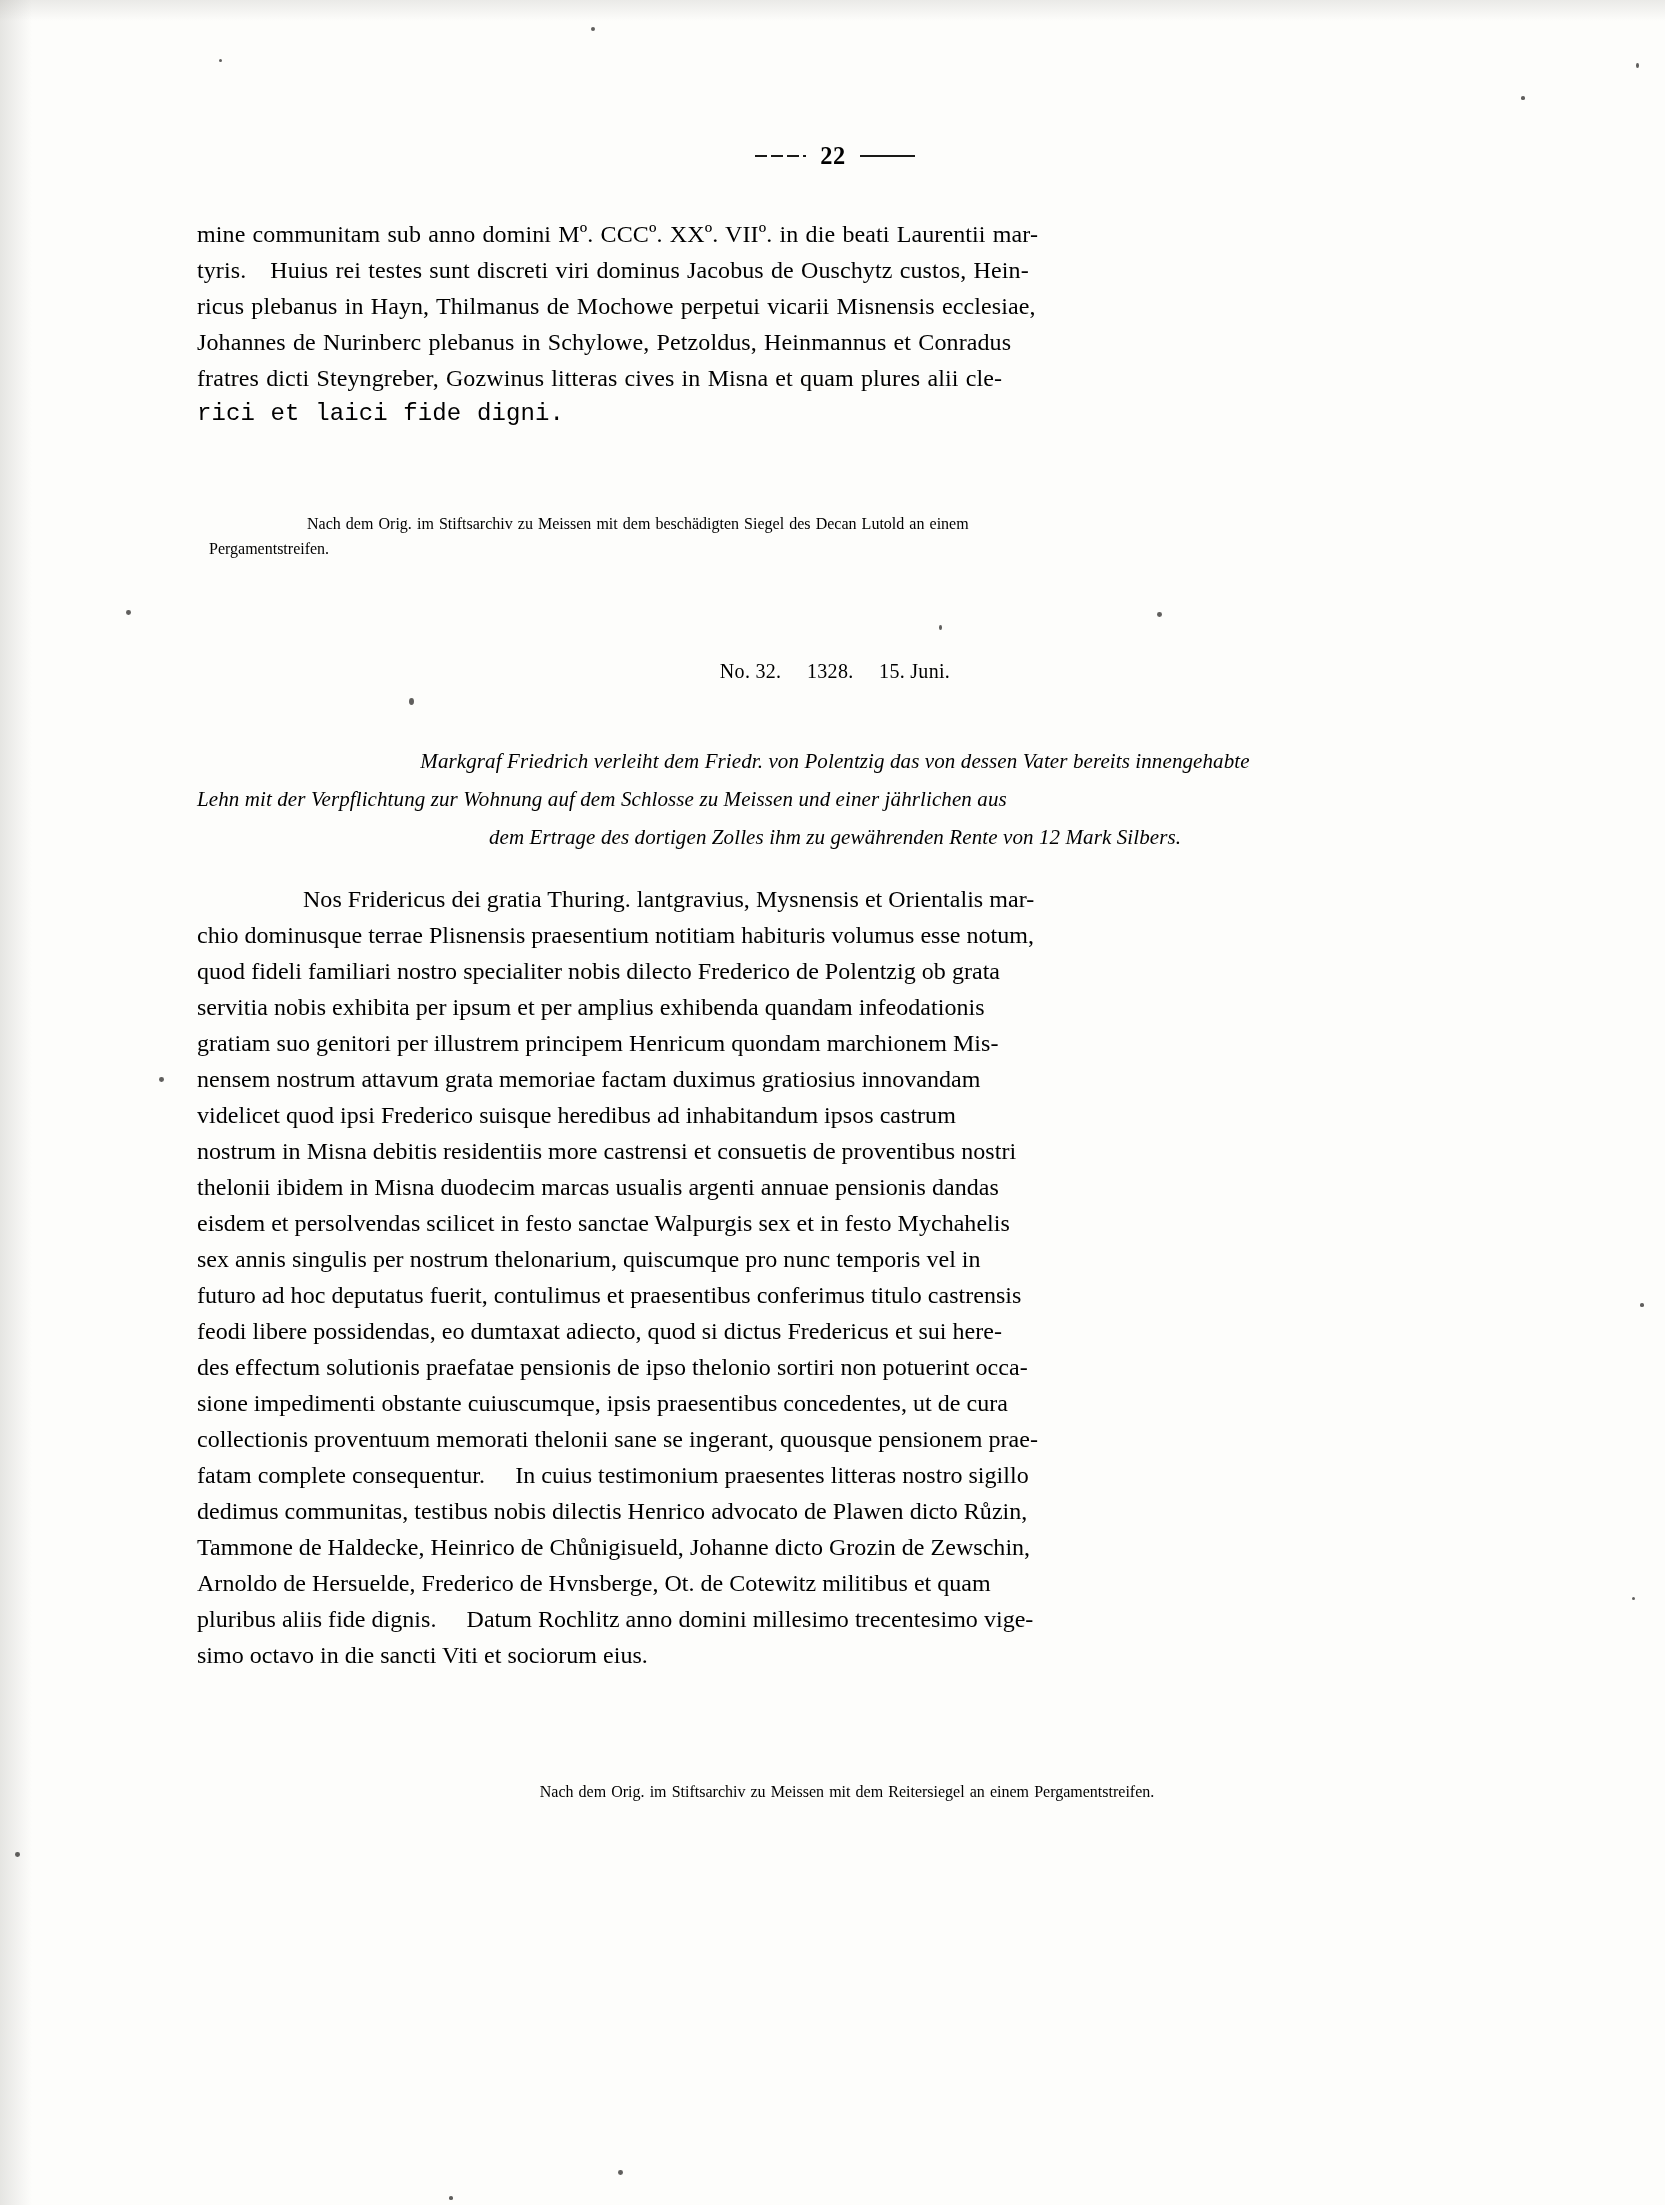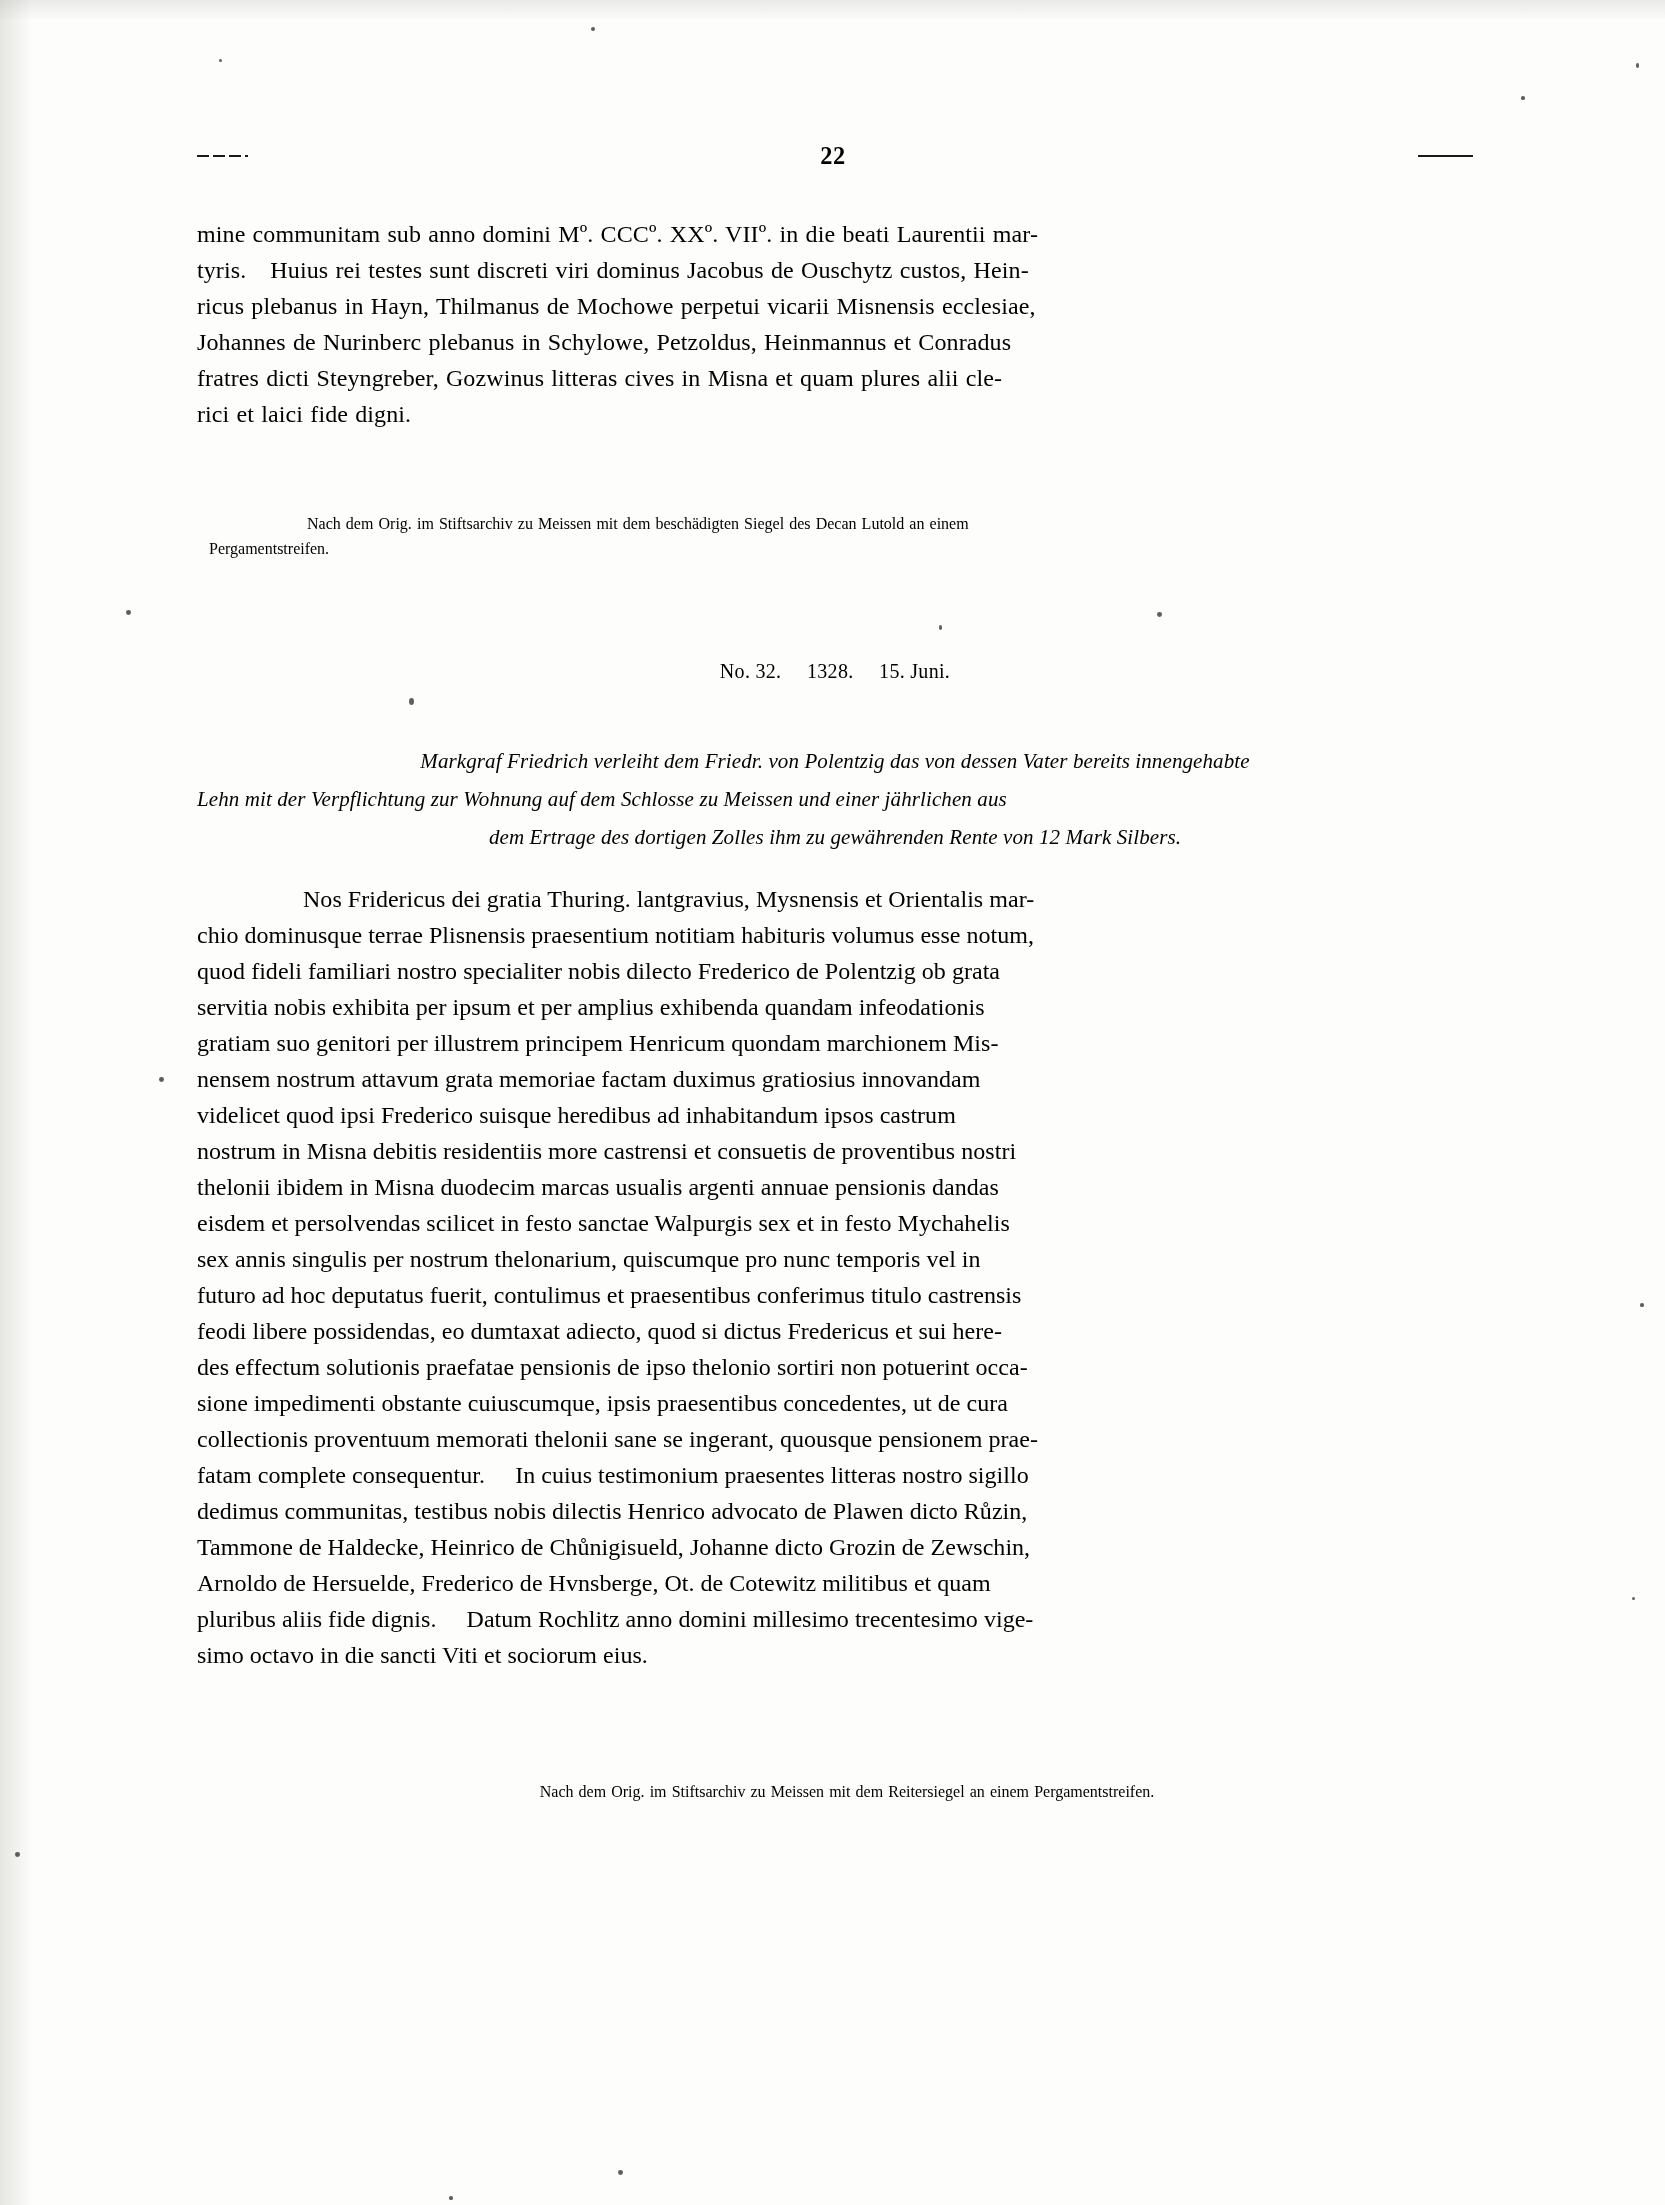--- a/index.html
+++ b/index.html
@@ -47,21 +47,21 @@
   }
 
   
   .folio {
     position: absolute;
     left: 0;
     top: 144px;
     width: 1276px;
     text-align: center;
     display: flex;
-    justify-content: space-between;
+    justify-content: center;
     align-items: center;
     gap: 14px;
   }
   .folio .rule-left,
   .folio .rule-right {
     display: inline-block;
     height: 1.6px;
     background: #1a1a18;
   }
   .folio .rule-left { width: 51px; background: repeating-linear-gradient(to right,#1a1a18 0 11.7px, transparent 11.7px 16px); height:2.1px;}
@@ -82,21 +82,21 @@
     letter-spacing: 0.1px;
     word-spacing: 1.1px;
     margin: 0;
   }
   .para-top {
     position: absolute;
     left: 0;
     top: 216px;
     width: 1276px;
   }
-  .para-top .lastline { text-align: left; }
+  .para-top .lastline { text-align: left; font-family: Liberation Mono, monospace; }
 
   
   .note {
     font-size: 16px;
     line-height: 25px;
     text-align: justify;
     text-align-last: left;
     word-spacing: 1.1px;
     margin: 12px;
   }

